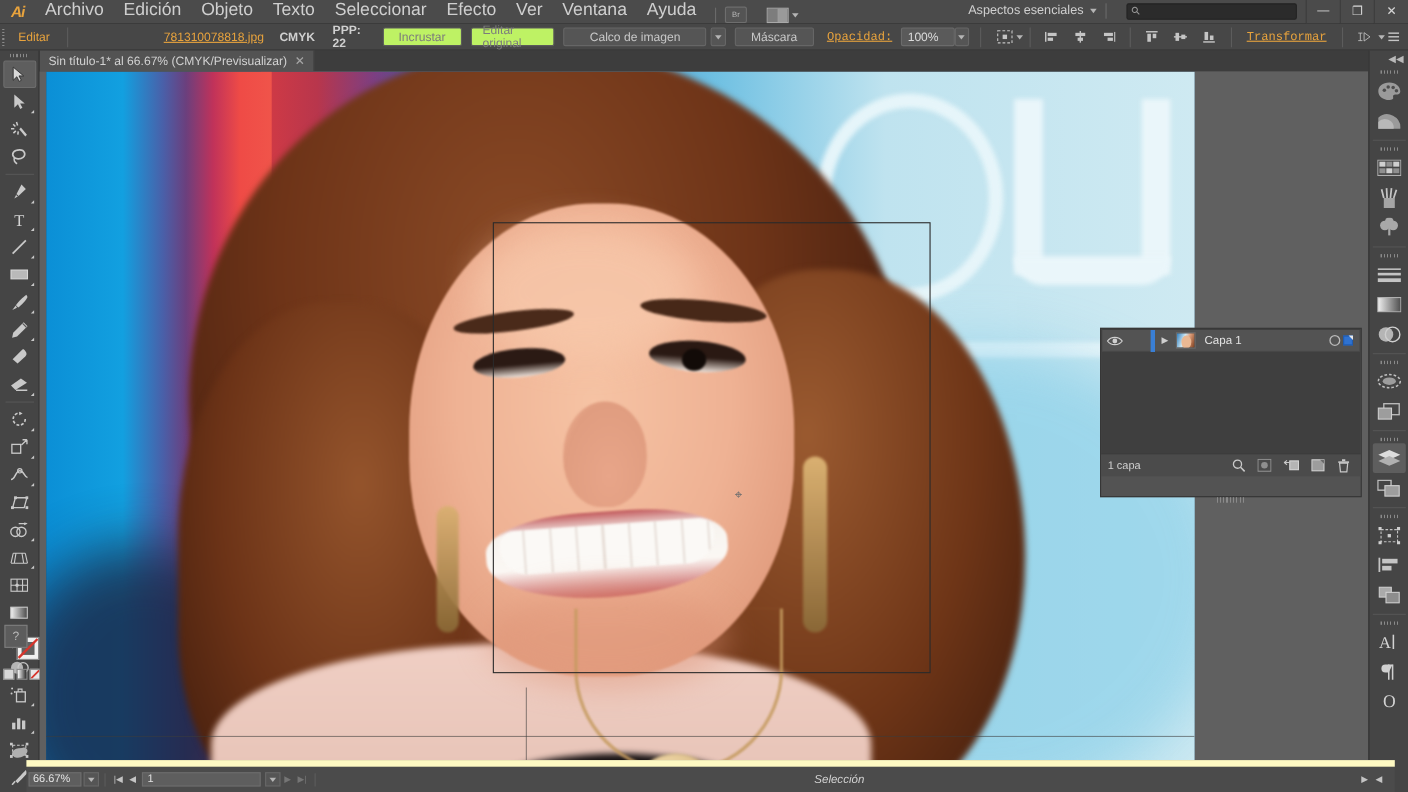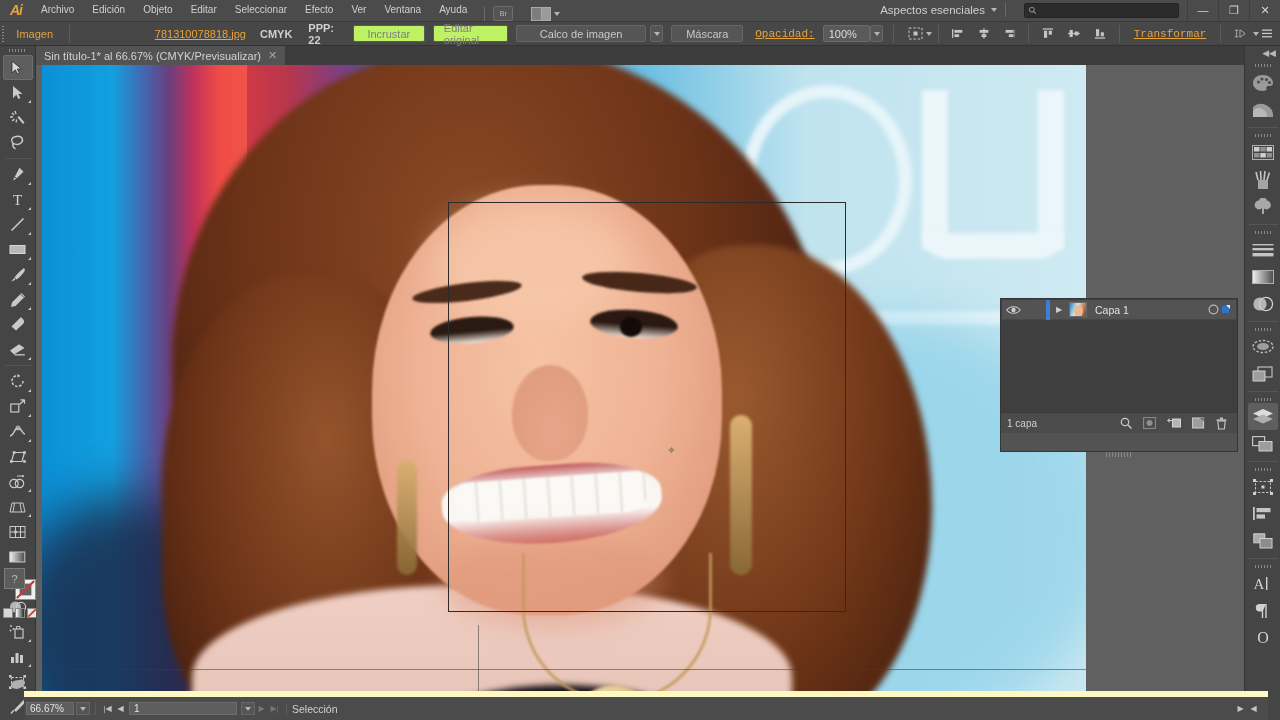--- a/index.html
+++ b/index.html
@@ -17,21 +17,21 @@
     position:absolute; left:0; top:0; width:1280px; height:22px;
     background:#4b4b4b; display:flex; align-items:flex-end;
     border-bottom:1px solid #3a3a3a;
   }
   .ai-logo {
     width:32px; height:22px; display:flex; align-items:center; justify-content:center;
     font-weight:bold; font-size:14px; color:#e8a33d; font-style:italic;
     letter-spacing:-1px;
   }
   .menu-item {
-    padding:0 9px; height:22px; line-height:22px; font-size:10px; color:#cfcfcf;
+    padding:0 9px; height:22px; line-height:22px; font-size:16px; color:#cfcfcf;
     white-space:nowrap;
     margin-top:44px;
   }
   .mb-sep { width:1px; height:14px; background:#6a6a6a; margin:0 8px; }
   .br-btn {
     width:20px;height:15px;border:1px solid #6e6e6e;border-radius:2px;
     background:#545454;display:flex;align-items:center;justify-content:center;
     font-size:7px;color:#bbb;
   }
   .arrange-btn { display:flex;align-items:center;gap:3px;margin-left:18px;}
@@ -159,21 +159,21 @@
     display:flex;align-items:center;border-top:6px solid #fef9c3;font-size:10px;
   }
   .zoomfield{width:48px;height:13px;background:#5e5e5e;border:1px solid #6d6d6d;
              display:flex;align-items:center;padding-left:3px;color:#e2e2e2;margin-left:2px;}
   .sb-caret{width:14px;height:13px;background:#555;border:1px solid #676767;display:flex;
             align-items:center;justify-content:center;margin-left:2px;}
   .sb-nav{width:13px;height:13px;display:flex;align-items:center;justify-content:center;color:#c4c4c4;font-size:8px;}
   .sb-nav.dim{color:#757575;}
   .pagefield{width:108px;height:13px;background:#5e5e5e;border:1px solid #6d6d6d;display:flex;
              align-items:center;padding-left:4px;color:#e2e2e2;margin:0 2px;}
-  .sb-status{flex:1;color:#d2d2d2;font-size:10.5px;}
+  .sb-status{flex:1;text-align:center;color:#d2d2d2;font-size:10.5px;font-style:italic;}
   .sb-vsep{width:1px;height:12px;background:#5c5c5c;margin:0 5px;}
 
   
   .layerspanel{
     position:absolute;left:1000px;top:298px;width:238px;height:154px;background:#535353;
     border:1px solid #363636;
   }
   .lp-tabs{height:17px;background:#3f3f3f;display:flex;align-items:stretch;}
   .lp-tab{padding:0 9px;display:flex;align-items:center;font-size:10.5px;color:#a5a5a5;}
   .lp-tab.active{background:#535353;color:#e6e6e6;}
@@ -209,21 +209,21 @@
 </head>
 <body>
 
 <div class="app">
 
   <div class="menubar">
     <div class="ai-logo">Ai</div>
     <div class="menu-item">Archivo</div>
     <div class="menu-item">Edición</div>
     <div class="menu-item">Objeto</div>
-    <div class="menu-item">Editar</div>
+    <div class="menu-item">Texto</div>
     <div class="menu-item">Seleccionar</div>
     <div class="menu-item">Efecto</div>
     <div class="menu-item">Ver</div>
     <div class="menu-item">Ventana</div>
     <div class="menu-item">Ayuda</div>
     <div class="mb-sep"></div>
     <div class="br-btn">Br</div>
     <div class="arrange-btn">
       <div class="arrange-ico">
           <i></i>
@@ -242,21 +242,21 @@
       <div class="winbtns">
         <div class="winbtn">—</div>
         <div class="winbtn">❐</div>
         <div class="winbtn close">✕</div>
       </div>
     </div>
   </div>
 
   <div class="controlbar">
     <div class="grip"></div>
-    <div class="cb-label">Imagen</div>
+    <div class="cb-label">Editar</div>
     <div class="cb-sep"></div>
     <div style="width:92px"></div>
     <div class="cb-link">781310078818.jpg</div>
     <div class="cb-text">CMYK</div>
     <div class="cb-text">PPP: 22</div>
     <div class="cb-btn dim">Incrustar</div>
     <div class="cb-btn dim">Editar original</div>
     <div class="cb-btn wide">Calco de imagen</div>
     <div class="cb-arrow">
       <div class="caret"></div>

